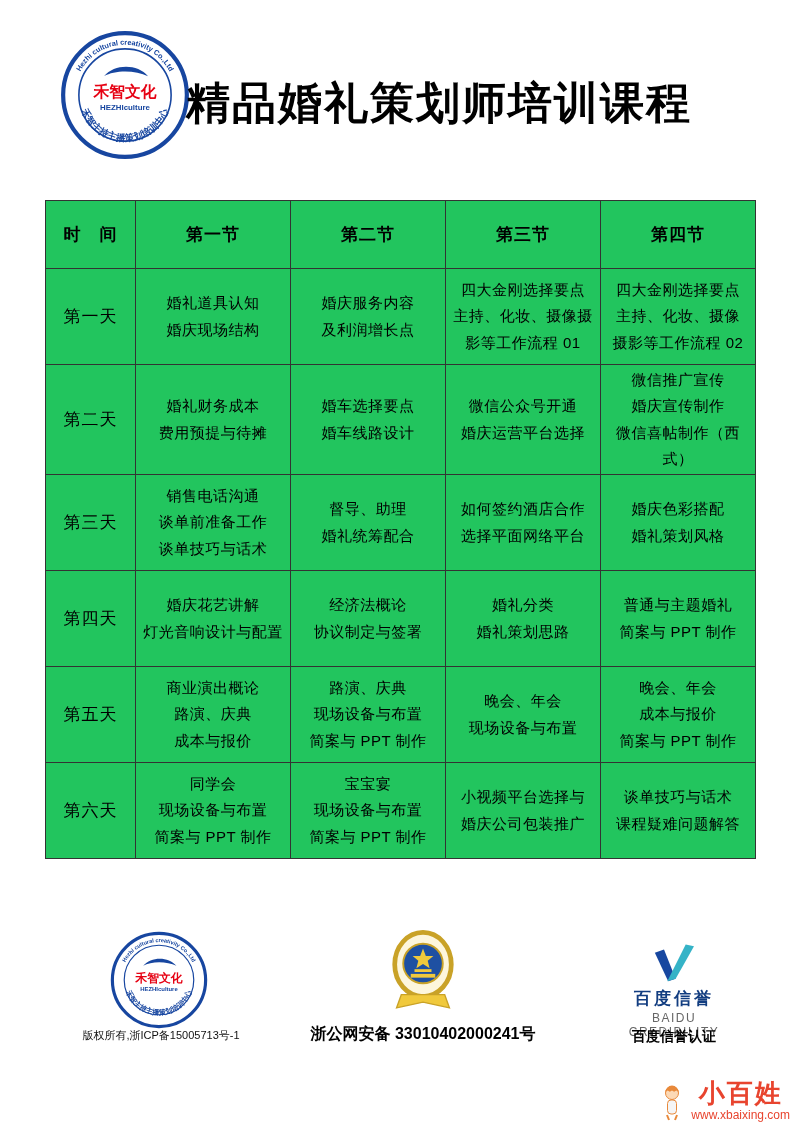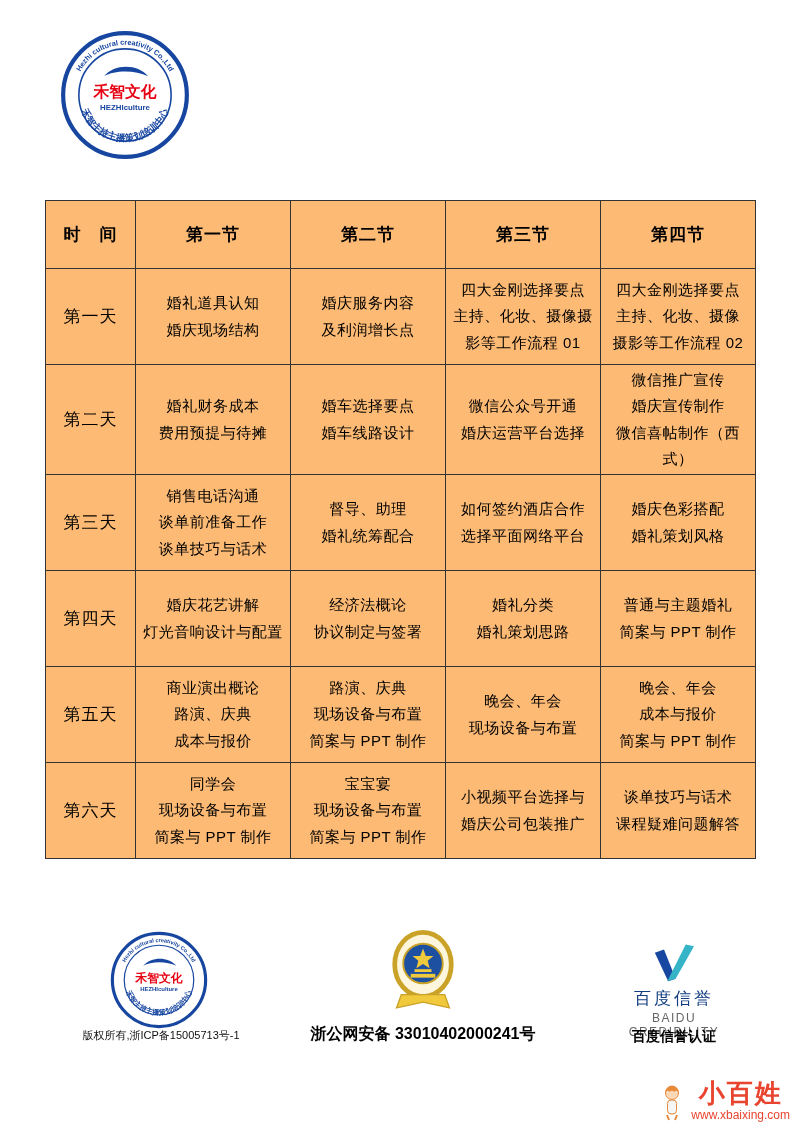--- a/index.html
+++ b/index.html
@@ -7,30 +7,30 @@
   body { font-family:"Liberation Sans","DejaVu Sans",sans-serif; color:#000; }
   .page { position:relative; width:800px; height:1128px; margin:0 auto; background:#fff; overflow:hidden; }
 
   
   .logo-header { position:absolute; left:60px; top:30px; width:130px; height:130px; }
   .logo-footer { position:absolute; left:110px; top:931px; width:98px; height:98px; }
   .title { position:absolute; left:186px; top:74px; font-size:44px; font-weight:bold; letter-spacing:2px; white-space:nowrap; color:#000; }
 
   
   .schedule { position:absolute; left:45px; top:200px; width:710px; border-collapse:collapse; table-layout:fixed; }
-  .schedule th, .schedule td { border:1px solid #333; text-align:center; vertical-align:middle; color:#000; background:#fdba74; }
+  .schedule th, .schedule td { border:1px solid #333; text-align:center; vertical-align:middle; color:#000; background:#22c55e; }
   .schedule th { height:68px; font-size:17px; font-weight:bold; letter-spacing:1px; }
   .schedule td { height:96px; font-size:15px; line-height:1.75; white-space:pre-line; letter-spacing:0.5px; padding:2px 4px; }
   .schedule td.day { font-size:17px; letter-spacing:1px; }
 
   
   .badge { position:absolute; left:390px; top:928px; width:66px; height:88px; }
   .baidu { position:absolute; left:610px; top:940px; width:128px; text-align:center; }
   .baidu svg { display:block; margin:0 auto; }
-  .baidu-cn { font-size:17px; font-weight:normal; color:#123d80; margin-top:3px; letter-spacing:3px; }
+  .baidu-cn { font-size:17px; font-weight:bold; color:#123d80; margin-top:3px; letter-spacing:3px; }
   .baidu-en { font-size:12px; color:#666; letter-spacing:1.5px; margin-top:1px; }
   .copyright { position:absolute; left:58px; top:1028px; width:206px; text-align:center; font-size:11px; color:#111; }
   .police { position:absolute; left:298px; top:1024px; width:250px; text-align:center; font-size:16px; font-weight:bold; color:#000; }
   .baidu-cert { position:absolute; left:610px; top:1028px; width:128px; text-align:center; font-size:14px; font-weight:bold; color:#000; }
 
   
   .watermark { position:absolute; right:10px; bottom:6px; display:flex; align-items:flex-end; gap:7px; }
   .wm-text { display:flex; flex-direction:column; align-items:center; }
   .wm-name { font-size:26px; font-weight:bold; color:#e8442e; line-height:1.05; letter-spacing:2px; }
   .wm-url { font-size:12px; color:#e8442e; margin-top:1px; }
@@ -53,20 +53,21 @@
       </text>
       <text font-size="9" fill="#1746a0" font-weight="bold">
         <textPath href="#lg1b" startOffset="50%" text-anchor="middle">禾智主持主播策划培训中心</textPath>
       </text>
       <path d="M42,44 C52,32 74,32 84,44 C72,38 52,38 42,44 Z" fill="#1746a0"></path>
       <text x="62" y="64" font-size="15" font-weight="bold" fill="#e60012" text-anchor="middle">禾智文化</text>
       <text x="62" y="76" font-size="7.5" font-weight="bold" fill="#1746a0" text-anchor="middle">HEZHIculture</text>
     </svg>
   </div>
 
+  <h1 class="title">精品婚礼策划师培训课程</h1>
 
   <table class="schedule">
     <colgroup>
       <col style="width:90px">
         <col style="width:155px">
         <col style="width:155px">
         <col style="width:155px">
         <col style="width:155px">
     </colgroup>
     <thead>

